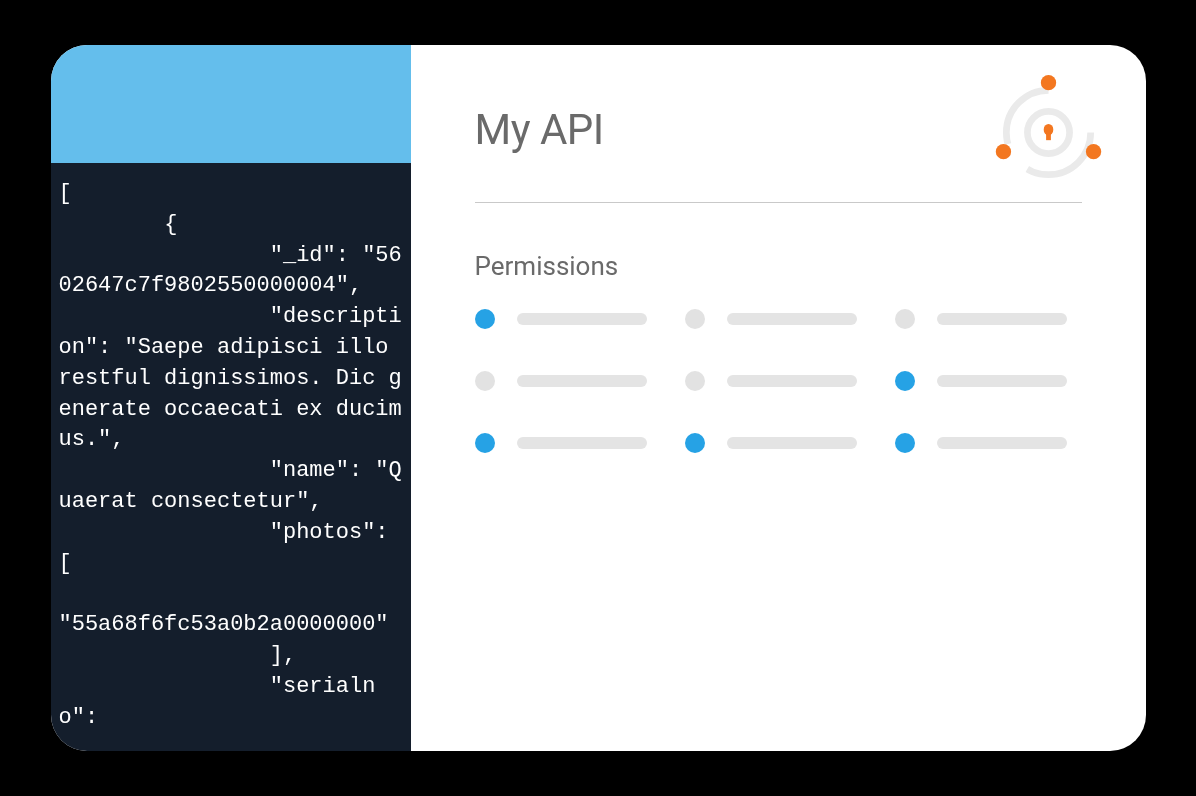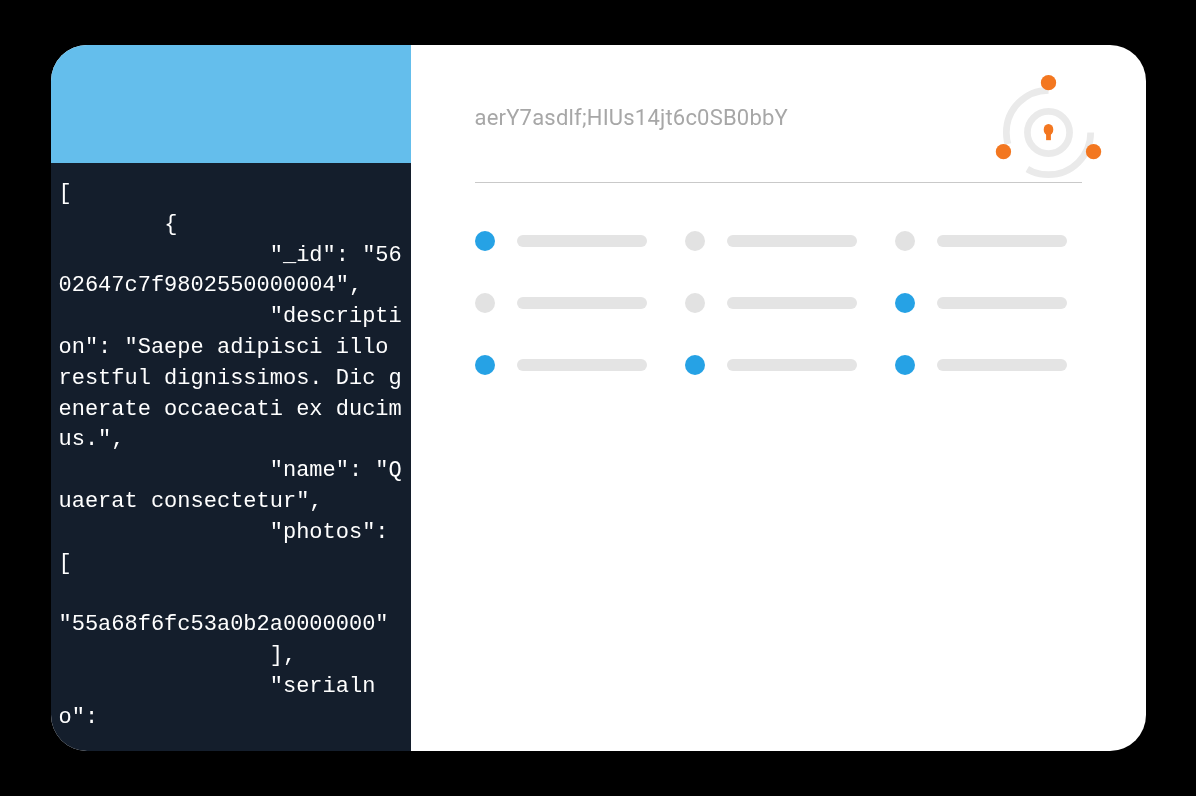--- a/index.html
+++ b/index.html
@@ -140,25 +140,26 @@
         <path d="M 38 98 A 44 44 0 0 1 18 72" fill="none" stroke="#fff" stroke-width="10"></path>
         <circle cx="60" cy="60" r="22" fill="none" stroke="#eaeaea" stroke-width="7"></circle>
         <ellipse cx="60" cy="57" rx="5" ry="6" fill="#f37720"></ellipse>
         <rect x="57.5" y="58" width="5" height="10" fill="#f37720"></rect>
         <circle cx="60" cy="8" r="8" fill="#f37720"></circle>
         <circle cx="13" cy="80" r="8" fill="#f37720"></circle>
         <circle cx="107" cy="80" r="8" fill="#f37720"></circle>
       </svg>
     </div>
 
-
-    <div class="client-id-value">aerY7asdlf;HIUs14jt6c0SB0bbY</div>
+    <h1 class="page-title">My API</h1>
+
 
     <hr class="divider">
 
+    <div class="field-label">Permissions</div>
 
     <div class="permissions-grid">
 
     <div class="perm-item">
           <div class="dot on"></div>
           <div class="bar"></div>
         </div>
         <div class="perm-item">
           <div class="dot off"></div>
           <div class="bar"></div>

